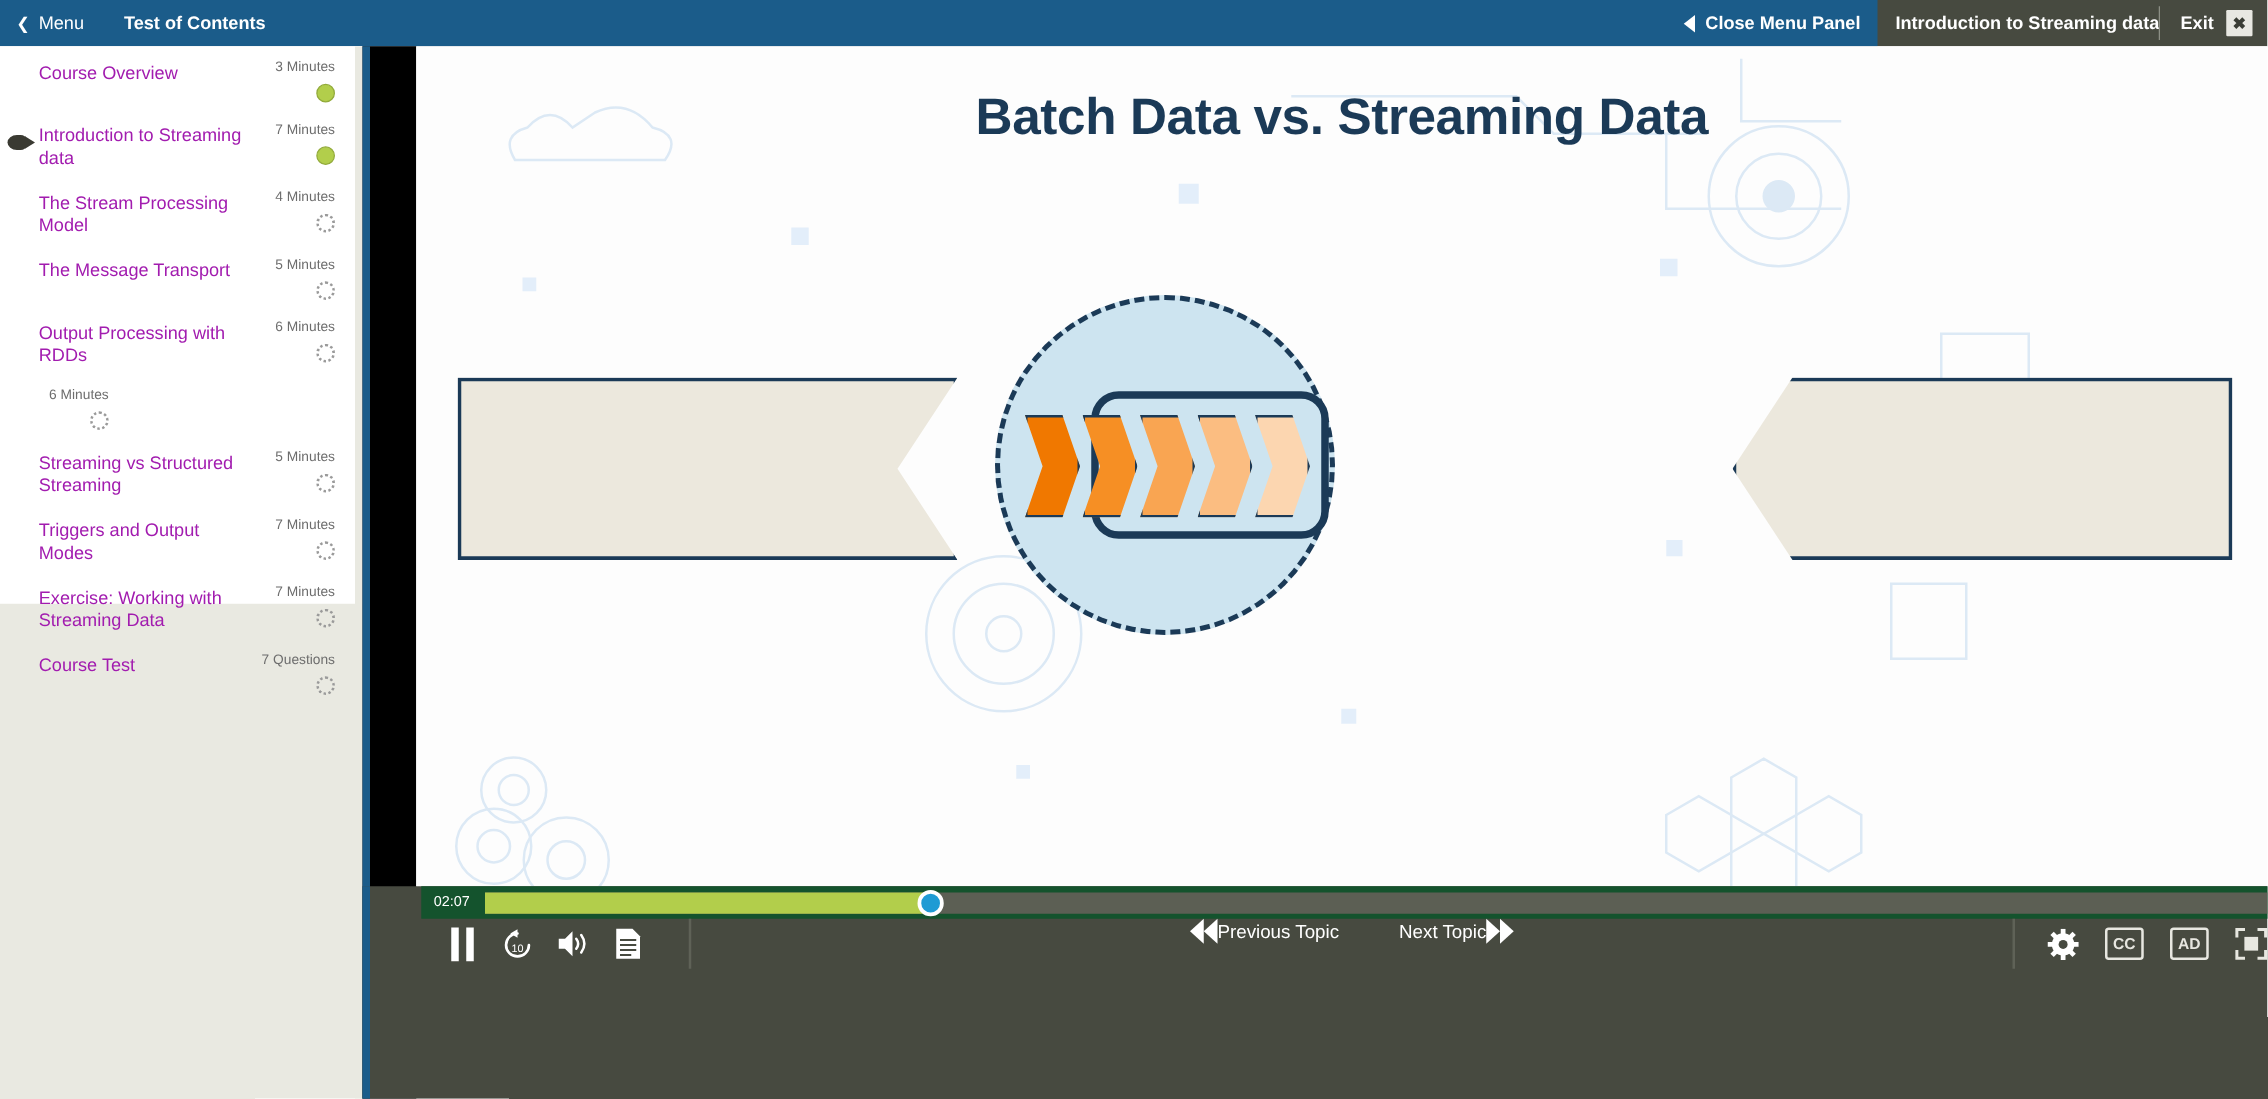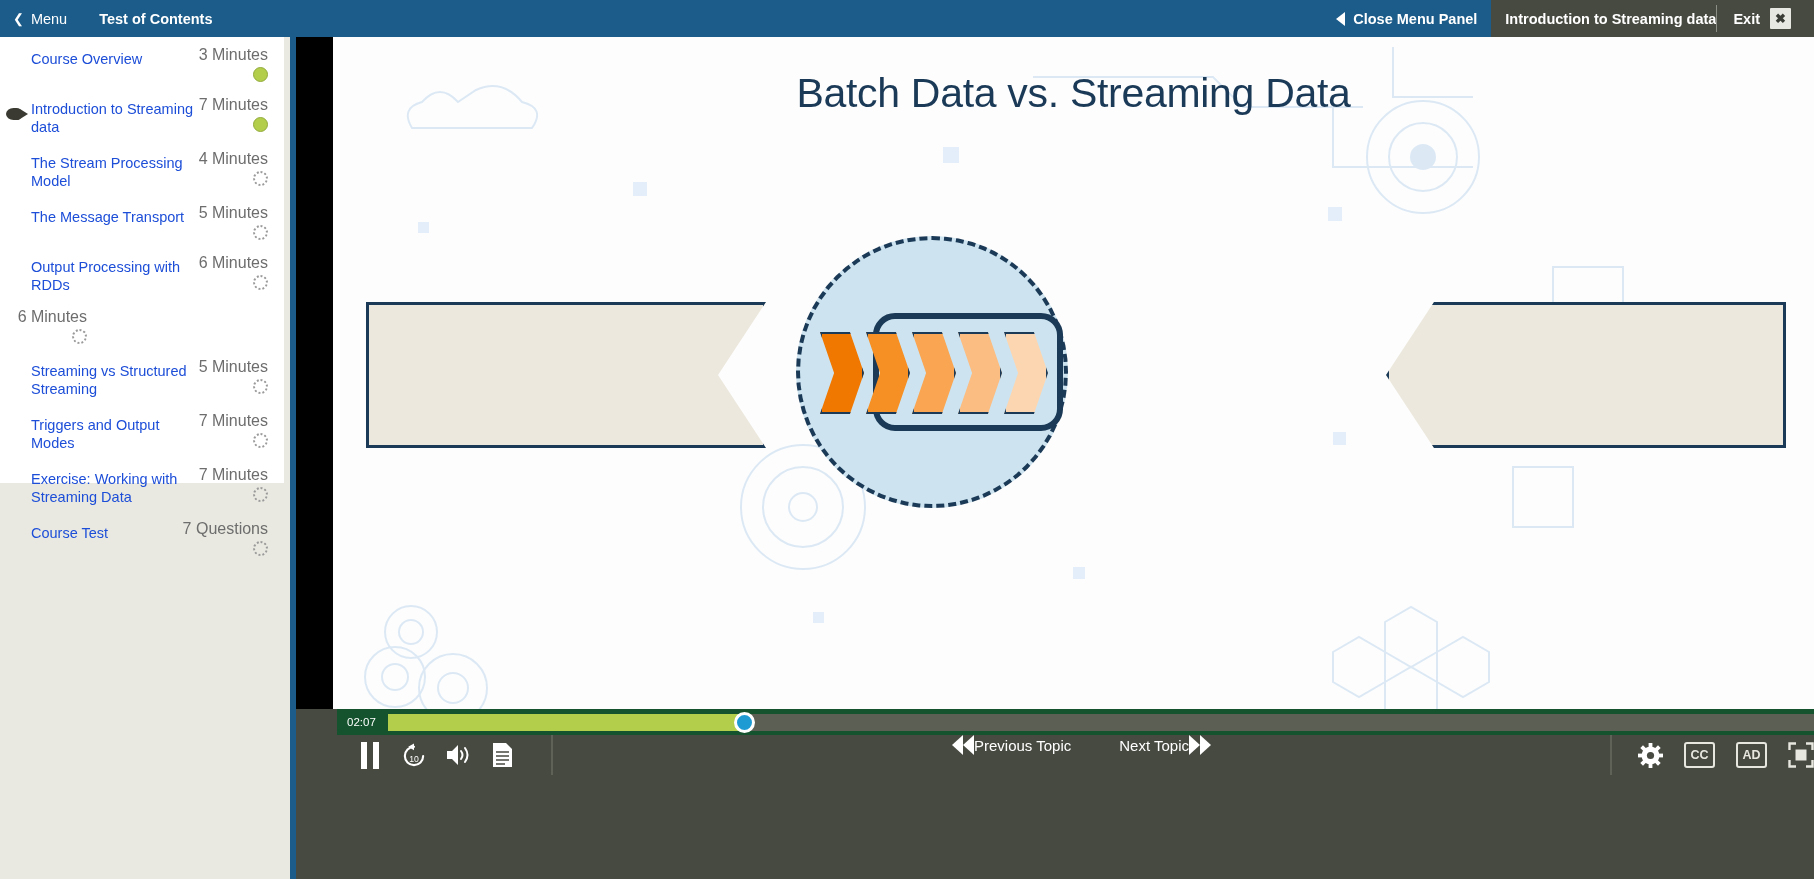--- a/index.html
+++ b/index.html
@@ -40,21 +40,21 @@
     width:0; height:0; border-top:7px solid transparent;
     border-bottom:7px solid transparent; border-right:9px solid #ffffff;
     display:inline-block;
   }
   .topic-title {
     color:#ffffff; font-size:14.5px; font-weight:bold;
     display:flex; align-items:center; padding-left:14px; white-space:nowrap;
   }
   .exit-wrap {
     margin-left:auto; display:flex; align-items:center; gap:10px;
-    padding-right:23px; height:37px; position:relative;
+    padding-right:12px; height:37px; position:relative;
   }
   .exit-sep {
     width:1px; height:27px; background:#8c8f85; margin-right:6px;
   }
   .exit-label { color:#ffffff; font-size:14.5px; font-weight:bold; cursor:pointer;}
   .exit-x {
     width:21px; height:21px; background:#e8e8e2; color:#3a3d35;
     font-size:13px; font-weight:bold; display:flex; align-items:center;
     justify-content:center; cursor:pointer; border-radius:1px;
   }
@@ -74,28 +74,28 @@
     width:15px; height:12px; background:#3a3a32; border-radius:50% 30% 30% 50%;
     position:relative; left:6px; top:5px;
   }
   .marker-dot::after {
     content:""; position:absolute; right:-7px; top:1px;
     width:0;height:0;border-top:5px solid transparent;
     border-bottom:5px solid transparent; border-left:8px solid #3a3a32;
   }
   .toc-label-col { flex:1 1 auto; padding-right:8px; }
   .toc-title {
-    color:#1d4ed8; font-size:14.5px; line-height:18px;
+    color:#a21caf; font-size:14.5px; line-height:18px;
   }
   .toc-right {
     width:78px; flex:0 0 78px; display:flex; flex-direction:column;
     align-items:flex-end; padding-right:22px;
   }
   .toc-duration {
-    color:#6d6d6d; font-size:16px; line-height:13px; white-space:nowrap;
+    color:#6d6d6d; font-size:11px; line-height:13px; white-space:nowrap;
     margin-top:-2px;
   }
   .status-dot {
     width:15px; height:15px; border-radius:50%; margin-top:6px;
   }
   .status-dot.done {
     background:#b2ce4b; border:1px solid #93ab3c;
   }
   .status-dot.todo {
     background:transparent; border:2px dotted #9a9a9a;
@@ -116,21 +116,21 @@
   }
   .stage-gap .accent {
     position:absolute; top:0; left:0; width:6px; height:842px; background:#1b5c8a;
   }
   .slide {
     position:absolute; top:37px; left:333px; width:1481px; height:672px;
     background:#fdfdfd; overflow:hidden;
   }
   .slide-title {
     position:absolute; top:33px; left:0; width:1481px; text-align:center;
-    color:#1b3a57; font-size:41px; font-weight:normal; letter-spacing:-0.3px;
+    color:#1b3a57; font-size:41px; font-weight:bold; letter-spacing:-0.3px;
   }
 
   .bg-deco { position:absolute; inset:0; pointer-events:none; }
 
   
   .banner {
     position:absolute; top:265px; height:146px;
     background:#ece8dd; border:3px solid #1b3a57;
   }
   .banner.left {

